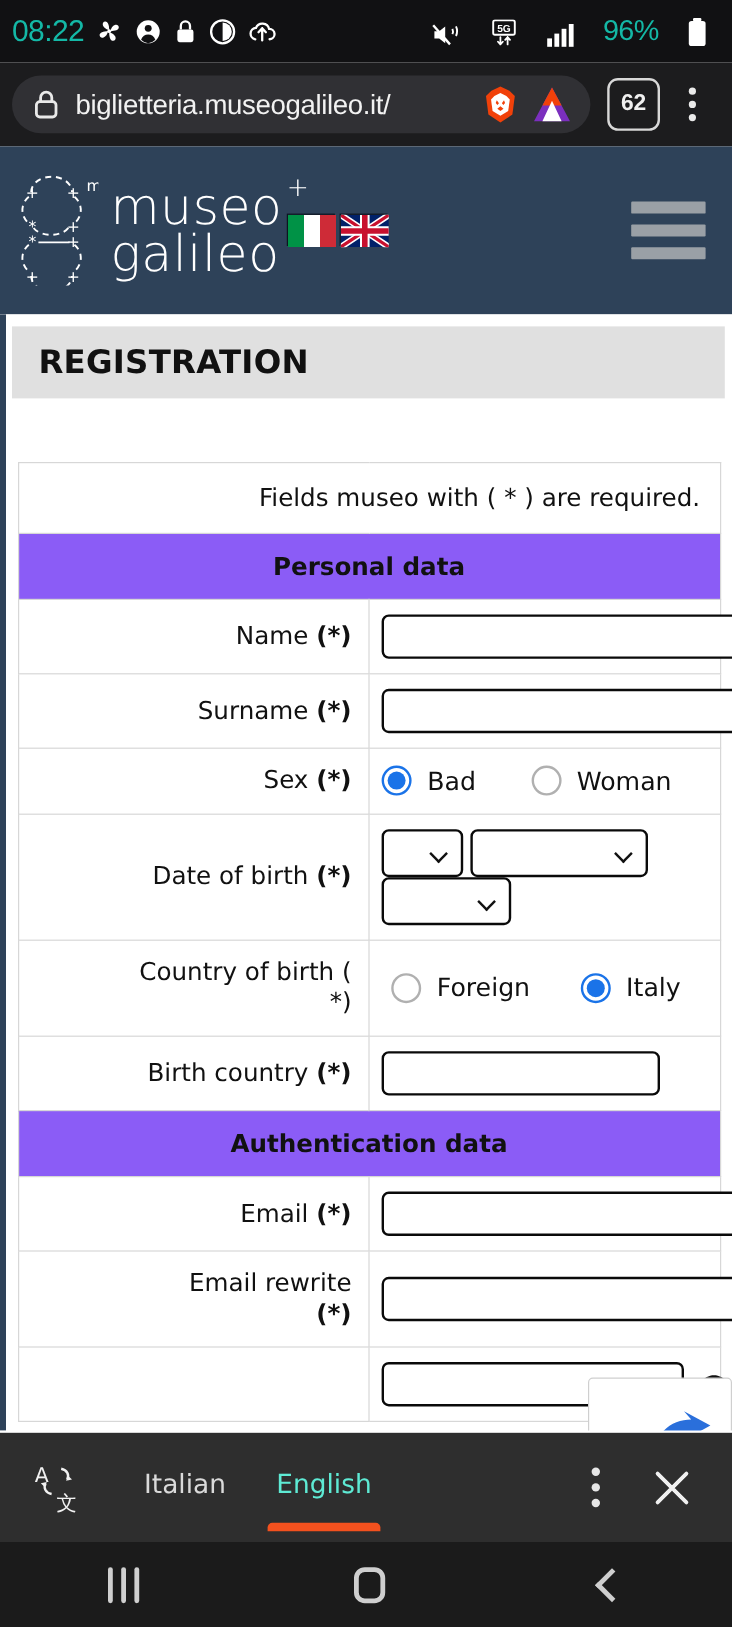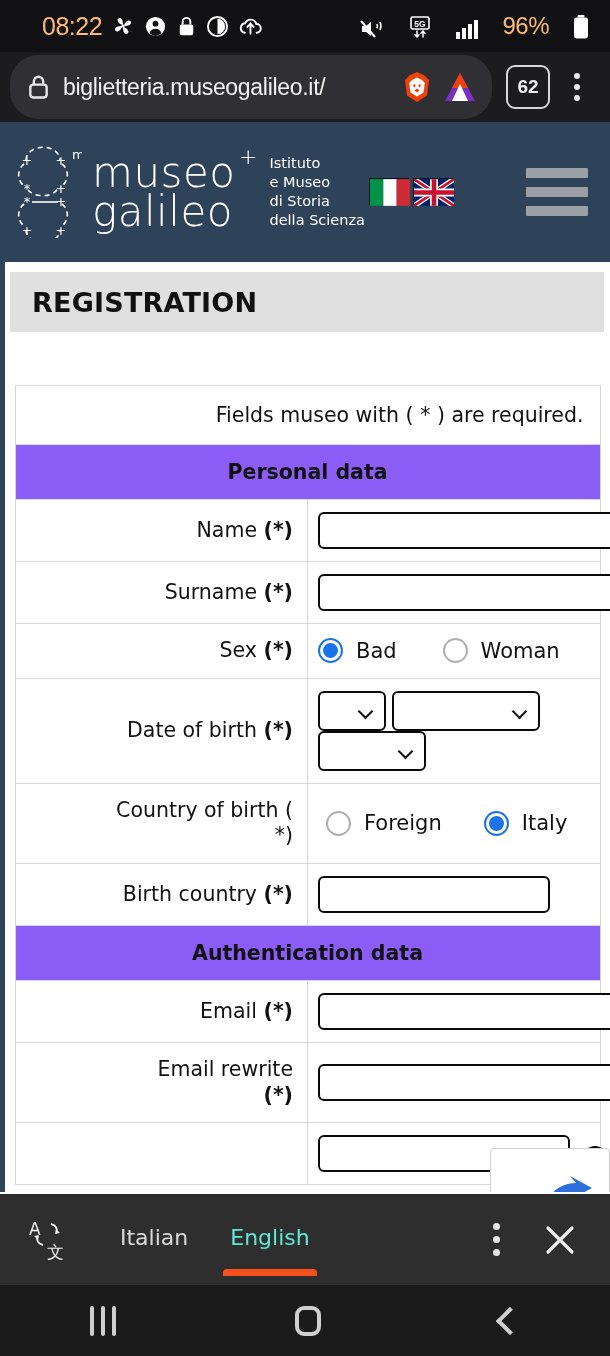--- a/index.html
+++ b/index.html
@@ -6,37 +6,37 @@
   html, body {
     width: 610px; height: 1356px;
     font-family: "Liberation Sans", sans-serif;
     background: #ffffff;
     overflow: hidden;
   }
   body { position: relative; }
 
   
   .status-bar {
-    height: 52px; background: #111113; color: #fdba74;
+    height: 52px; background: #111113; color: #14b8a6;
     display: flex; align-items: center; justify-content: space-between;
-    padding: 0 20px 0 42px;
+    padding: 0 20px 0 10px;
   }
   .status-left { display: flex; align-items: center; gap: 9px; }
   .status-time { font-size: 25px; letter-spacing: -0.5px; font-weight: 400; }
   .status-right { display: flex; align-items: flex-end; gap: 23px; }
   .status-batt-text { font-size: 24px; font-weight: 500; letter-spacing: -0.5px; }
   .sicon { display: inline-flex; align-items: center; }
 
   
   .browser-bar {
     height: 70px; background: #1c1c1e;
     display: flex; align-items: center; padding: 0 10px;
   }
   .omnibox {
-    flex: 1; height: 64px; background: #303034; border-radius: 28px;
+    flex: 1; height: 48px; background: #303034; border-radius: 28px;
     display: flex; align-items: center; padding: 0 16px; gap: 12px; margin-right: 4px;
   }
   .omni-url {
     color: #f2f2f2; font-size: 23px; white-space: nowrap;
     overflow: hidden; letter-spacing: -0.3px; flex: 1;
   }
   .brave-lion { width: 30px; height: 32px; flex: 0 0 auto; }
   .bat-tri { width: 32px; height: 30px; flex: 0 0 auto; }
   .tab-count {
     width: 44px; height: 44px; border: 2.5px solid #d8d8d8; border-radius: 9px;
@@ -311,26 +311,20 @@
           <text x="51" y="89">+</text>
       </g>
       <text x="62" y="13" fill="#ffffff" font-family="DejaVu Sans, sans-serif" font-size="13">m</text>
     </svg>
   </span>
   <div class="brand-words">
     <span class="w">museo</span>
     <span class="w">galileo</span>
     <span class="brand-plus">+</span>
   </div>
-  <div class="istituto">
-    <div>Istituto</div>
-    <div>e Museo</div>
-    <div>di Storia</div>
-    <div>della Scienza</div>
-  </div>
   <div class="flags">
     <span class="flag">
       <svg viewBox="0 0 30 20" width="40" height="27">
           <rect width="10" height="20" fill="#009246"></rect>
           <rect x="10" width="10" height="20" fill="#fff"></rect>
           <rect x="20" width="10" height="20" fill="#ce2b37"></rect>
         </svg>
     </span>
     <span class="flag">
       <svg viewBox="0 0 30 20" width="40" height="27">

